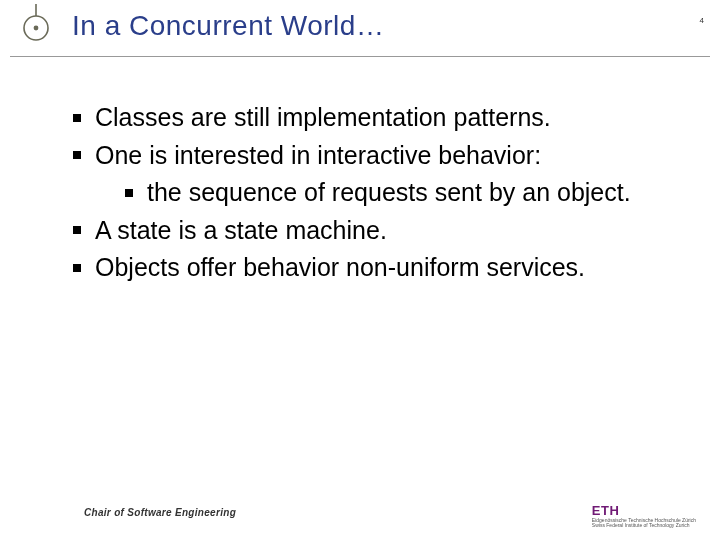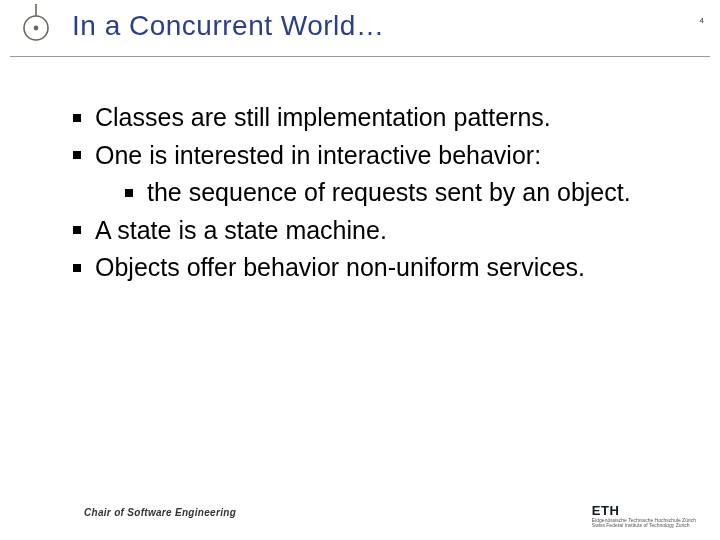--- a/index.html
+++ b/index.html
@@ -110,21 +110,21 @@
     right: 24px;
     bottom: 12px;
     text-align: left;
     line-height: 1;
   }
   .eth-logo {
     font-family: Arial, Helvetica, sans-serif;
     font-size: 13px;
     font-weight: 900;
     letter-spacing: 0.5px;
-    color: #0f172a;
+    color: #701a75;
   }
   .eth-sub {
     font-size: 5px;
     color: #555;
     display: block;
     white-space: nowrap;
   }
   b { font-weight: normal; }
 </style>
 </head>

